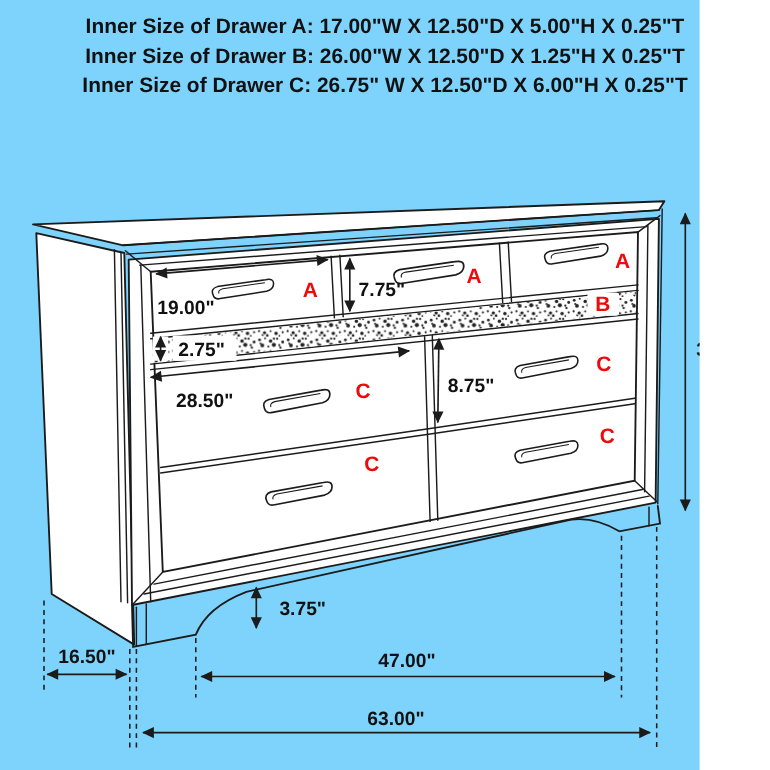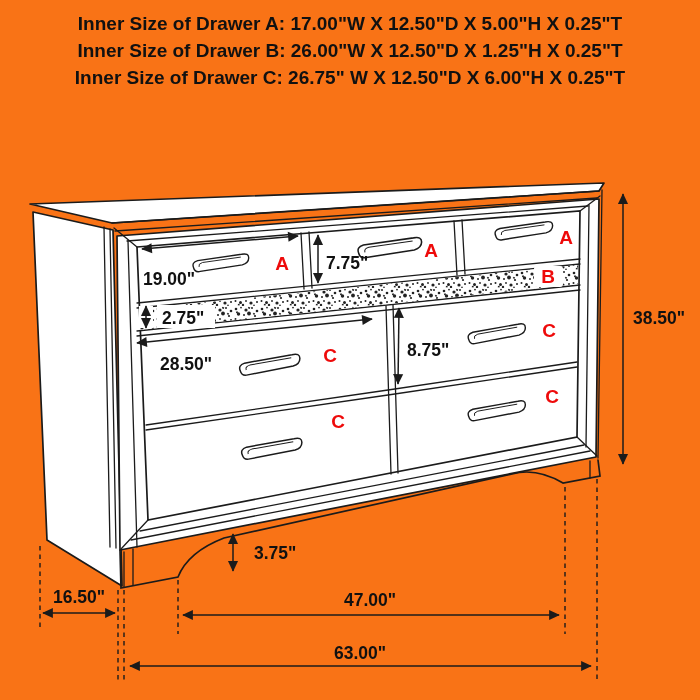--- a/index.html
+++ b/index.html
@@ -1,16 +1,16 @@
 <!DOCTYPE html>
 <html><head>
 <meta charset="utf-8">
 <style>
   html,body{margin:0;padding:0;background:#ffffff;}
-  .page{width:700px;height:700px;position:relative;background:#f97316;overflow:hidden;}
+  .page{width:636px;height:700px;position:relative;background:#7dd3fc;overflow:hidden;}
   svg{display:block;}
   text{font-family:"Liberation Sans","DejaVu Sans",sans-serif;fill:#111;}
   .hdr{font-size:19px;font-weight:bold;letter-spacing:0px;}
   .dim{font-size:17.5px;font-weight:bold;}
   .redlab{font-size:19px;font-weight:bold;fill:#ee0a0a;}
   .ln{stroke:#1b1b1b;stroke-width:1.7;fill:none;stroke-linecap:round;}
   .ln2{stroke:#1b1b1b;stroke-width:1.3;fill:none;stroke-linecap:round;}
   .dimline{stroke:#1b1b1b;stroke-width:1.5;fill:none;marker-start:url(#arr);marker-end:url(#arr);}
   .dash{stroke:#1b1b1b;stroke-width:1.4;fill:none;stroke-dasharray:4.5 4;}
   .face{fill:#ffffff;stroke:#1b1b1b;stroke-width:1.7;stroke-linejoin:round;}

